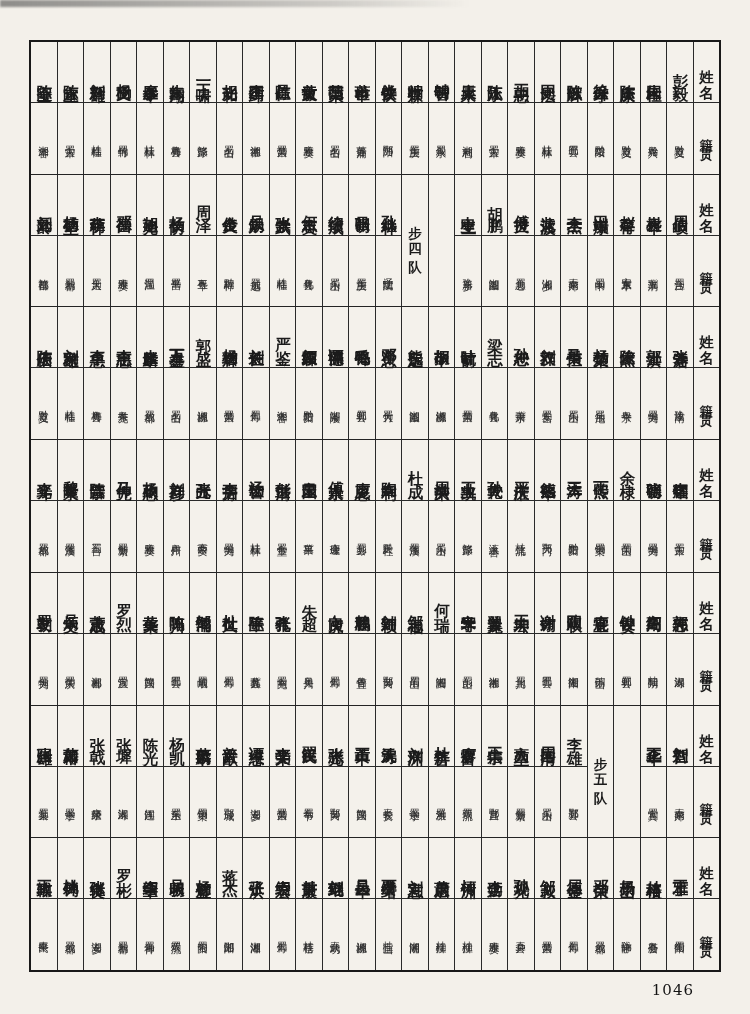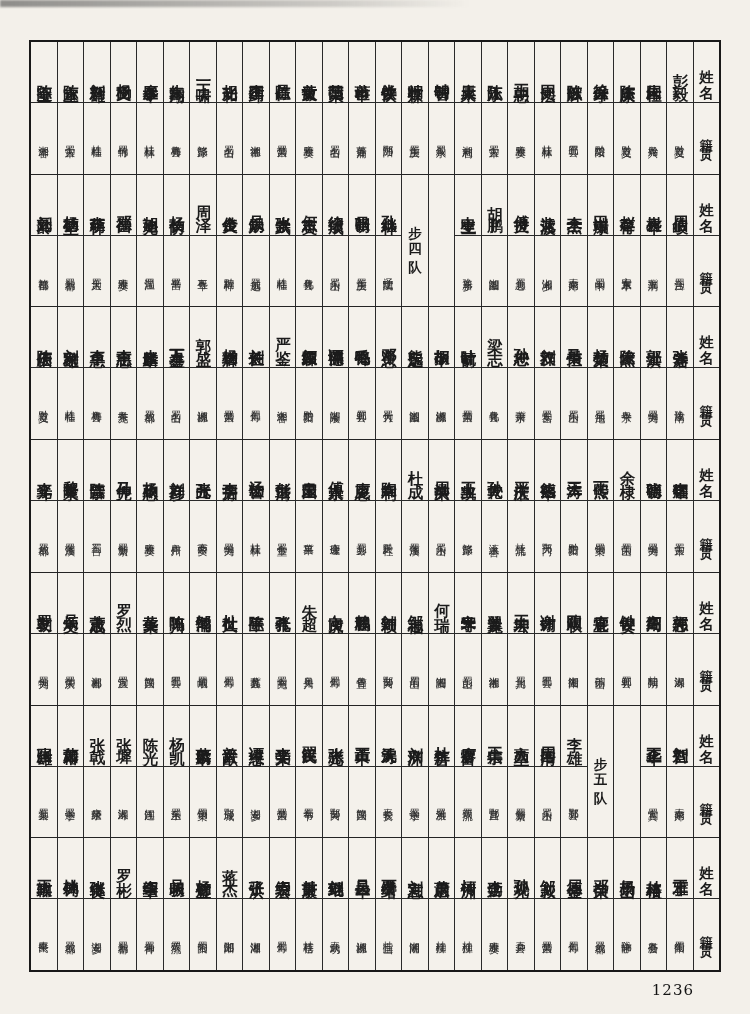--- a/index.html
+++ b/index.html
@@ -1499,13 +1499,13 @@
       <div class="col header">
         <div class="cell-name">
           <span>姓名</span>
         </div>
         <div class="cell-place">
           <span>籍贯</span>
         </div>
       </div>
     </div>
   </div>
-<div class="page-number">1236</div>
+<div class="page-number">1046</div>
 
 </body></html>

